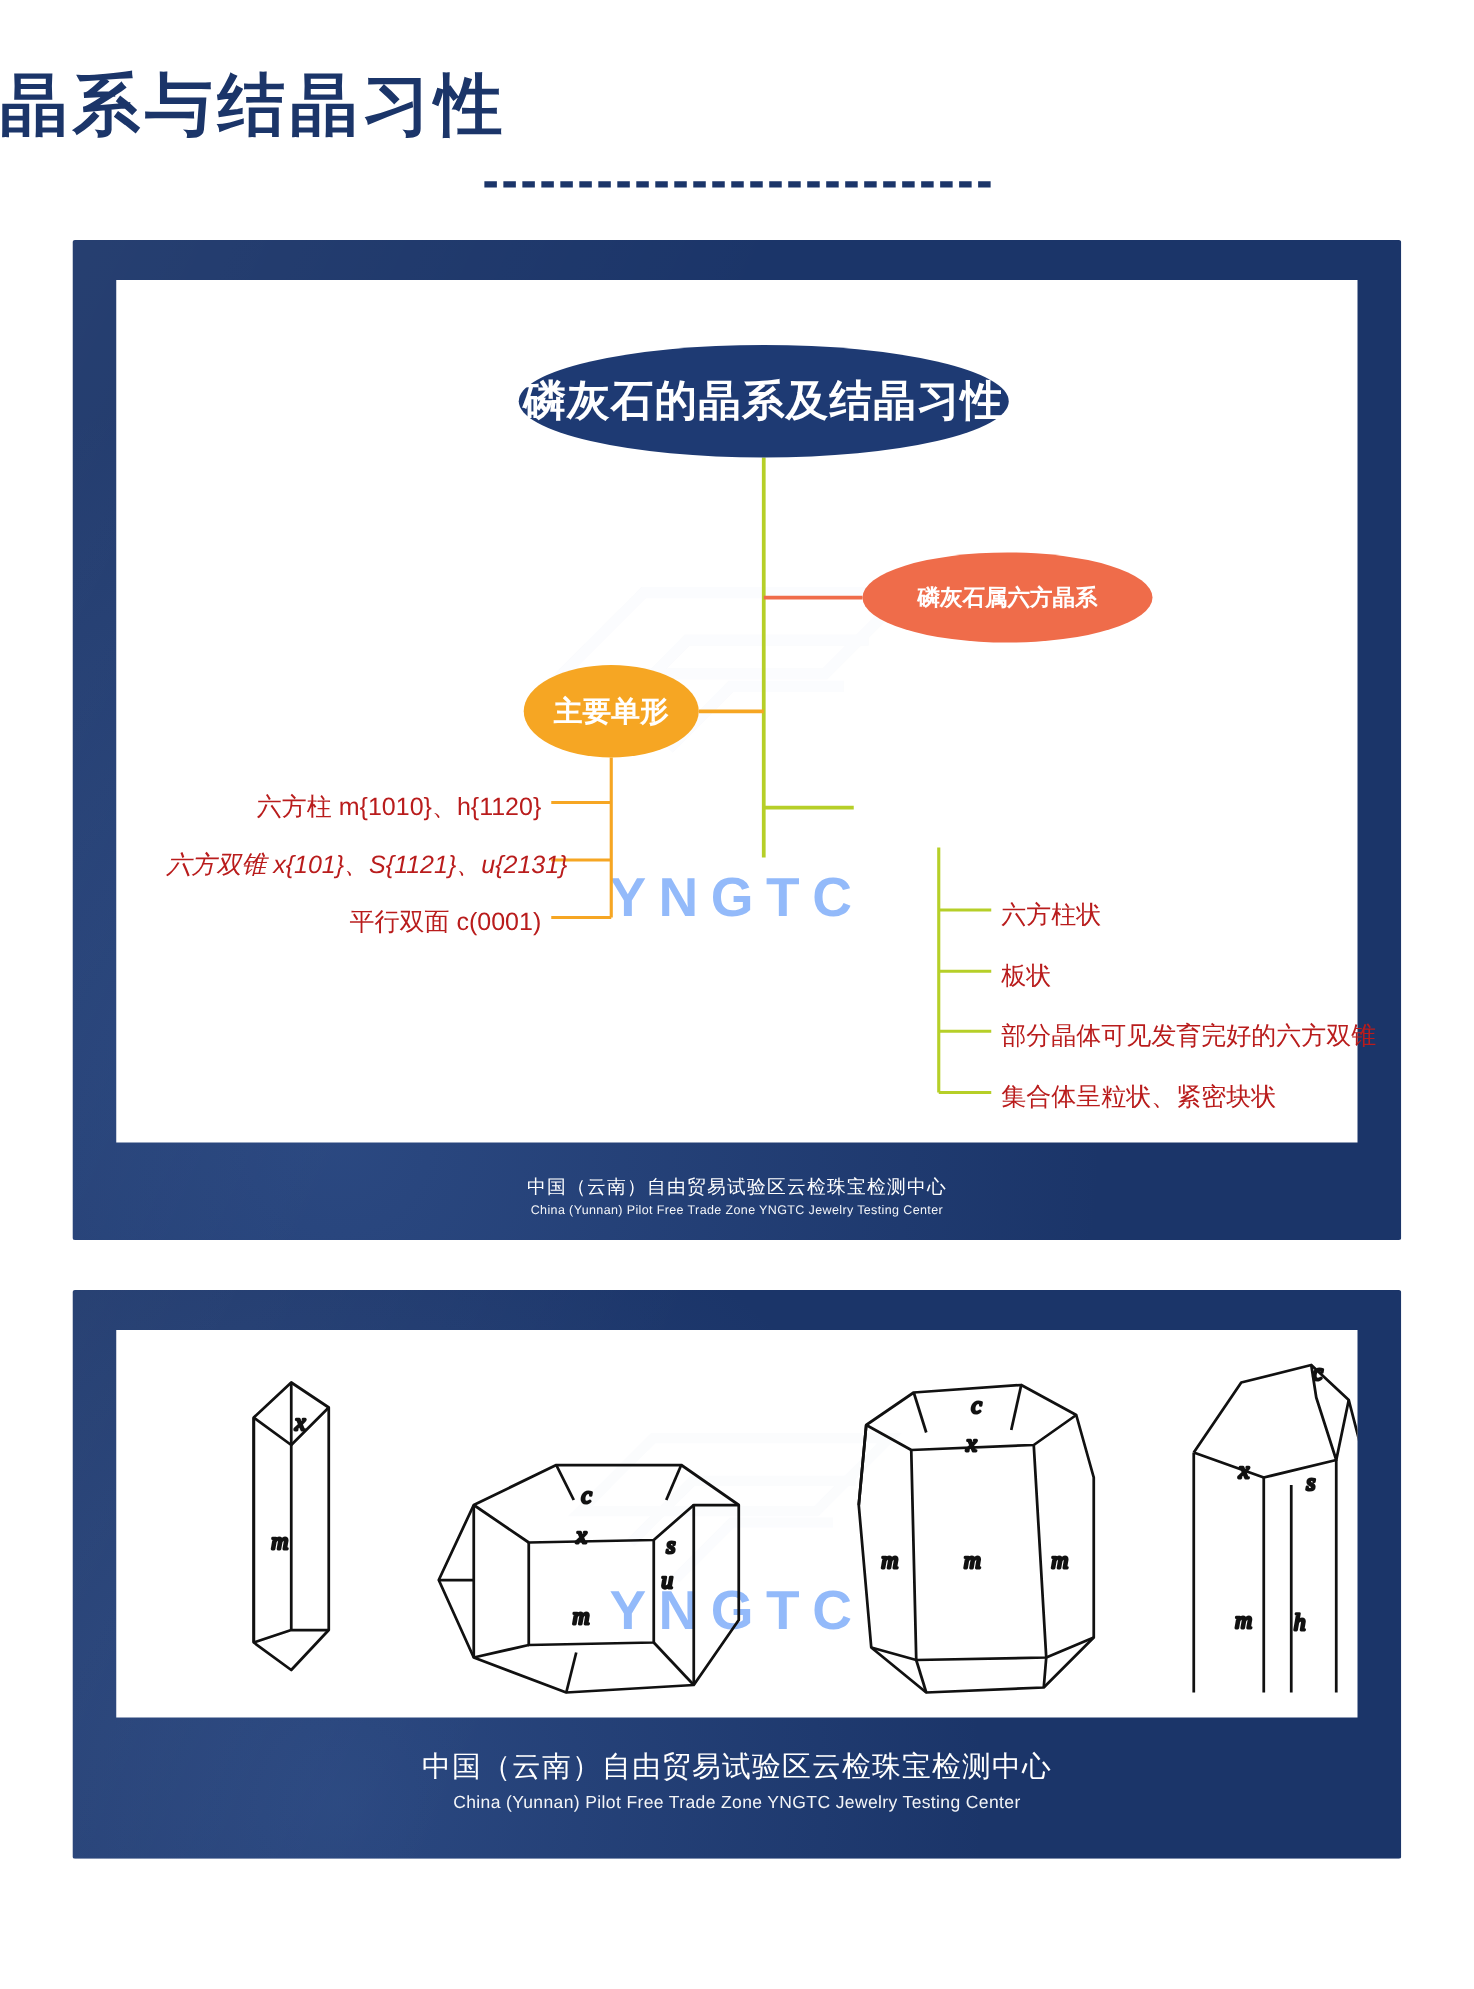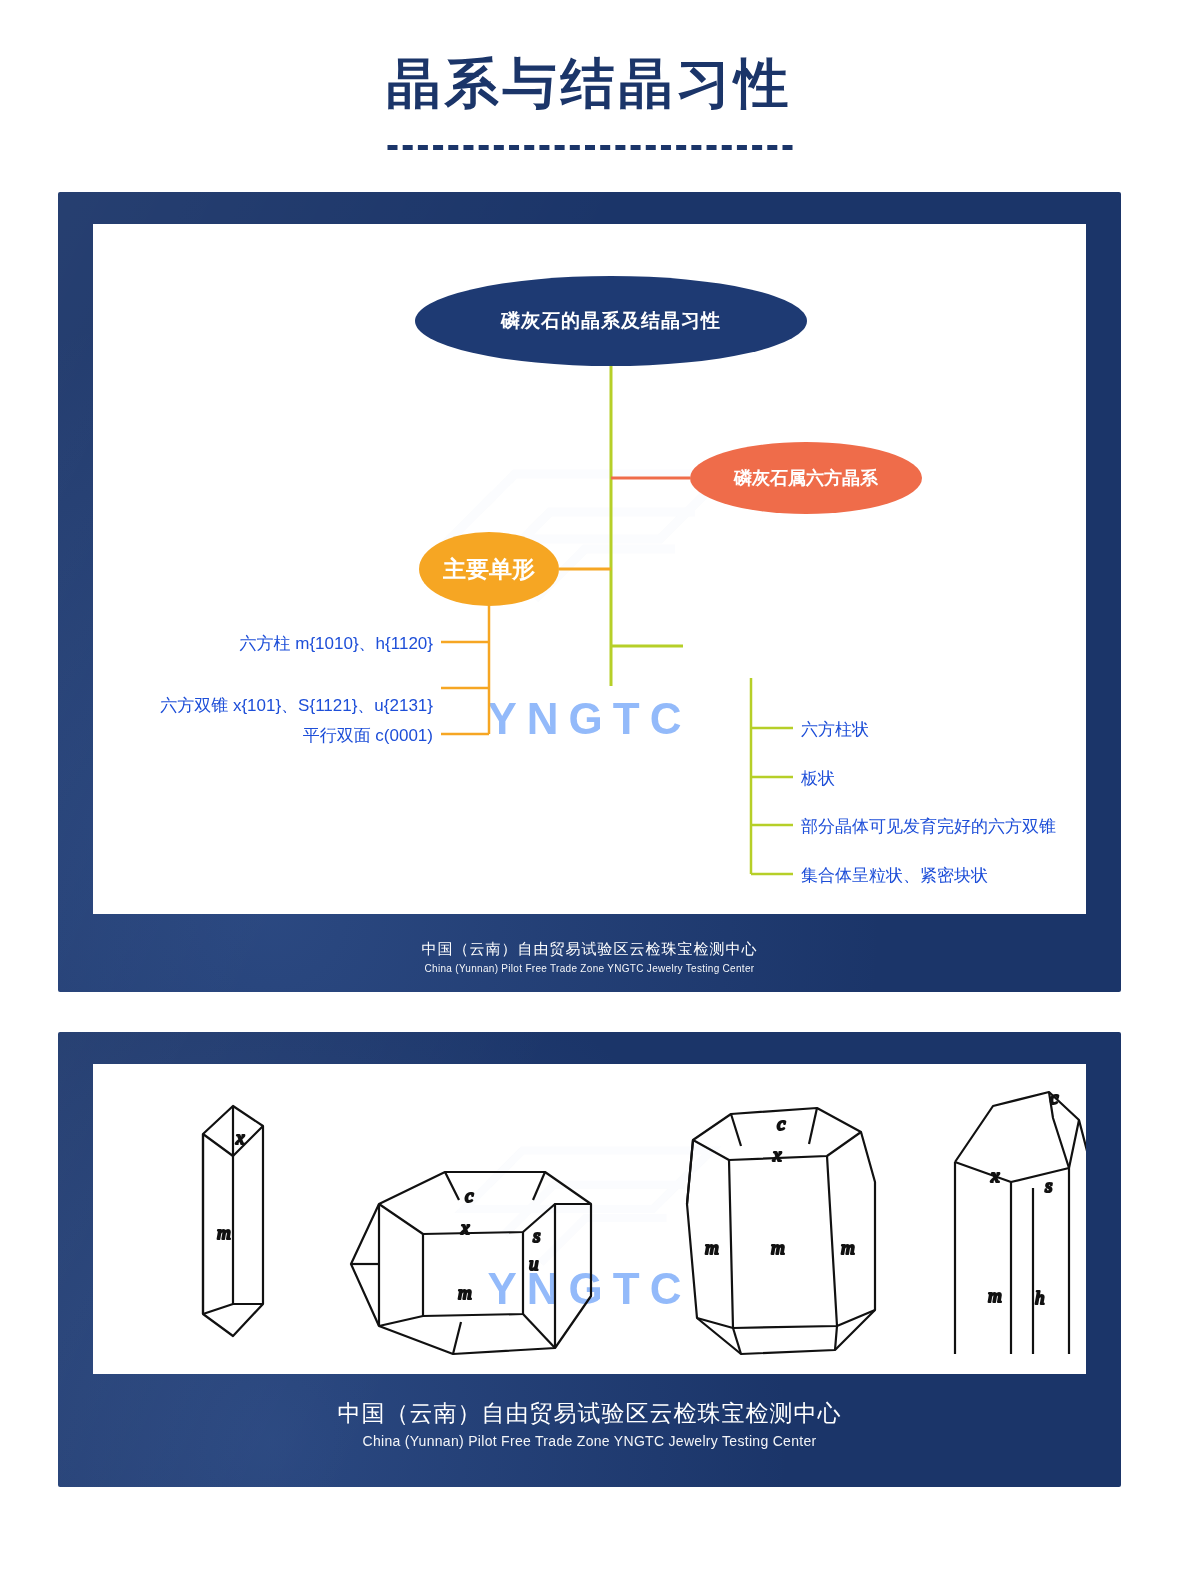--- a/index.html
+++ b/index.html
@@ -14,21 +14,21 @@
     font-family: "Liberation Sans", sans-serif;
     overflow: hidden;
   }
 
   
   .page-title {
     position: absolute;
     top: 48px;
     left: 0;
     width: 100%;
-    text-align: center;
+    text-align: left;
     font-size: 54px;
     font-weight: bold;
     letter-spacing: 4px;
     color: #1b3569;
   }
   .title-rule {
     position: absolute;
     top: 145px;
     left: 50%;
     transform: translateX(-50%);
@@ -115,43 +115,43 @@
     justify-content: center;
     border-radius: 50% / 50%;
     color: #ffffff;
     font-weight: bold;
     text-align: center;
     box-sizing: border-box;
   }
   #node-root {
     left: 322px; top: 52px; width: 392px; height: 90px;
     background: #1e3a73;
-    font-size: 19px;
+    font-size: 34px;
     letter-spacing: 1px;
   }
   #node-hex {
     left: 597px; top: 218px; width: 232px; height: 72px;
     background: #ef6c4a;
     font-size: 18px;
   }
   #node-forms {
     left: 326px; top: 308px; width: 140px; height: 74px;
     background: #f6a623;
     font-size: 23px;
   }
   #node-shape {
     left: 590px; top: 390px; width: 136px; height: 64px;
     background: #b6cf28;
     font-size: 21px;
   }
 
   .leaf {
     position: absolute;
-    font-size: 17px;
-    color: #1d4ed8;
+    font-size: 20px;
+    color: #b91c1c;
     white-space: nowrap;
   }
   .leaf.right { text-align: right; }
   .leaf.left { text-align: right; }
 
   svg.connectors {
     position: absolute;
     left: 0; top: 0;
     width: 993px;
     height: 690px;
@@ -218,21 +218,21 @@
         <path d="M658 553 L700 553" stroke="#b6cf28" stroke-width="2.5" fill="none"></path>
         <path d="M658 601 L700 601" stroke="#b6cf28" stroke-width="2.5" fill="none"></path>
         <path d="M658 650 L700 650" stroke="#b6cf28" stroke-width="2.5" fill="none"></path>
       </svg>
 
       <div class="node" id="node-root">磷灰石的晶系及结晶习性</div>
       <div class="node" id="node-hex">磷灰石属六方晶系</div>
       <div class="node" id="node-forms">主要单形</div>
 
       <div class="leaf left" style="left:40px; top:408px; width:300px;">六方柱 m{1010}、h{1120}</div>
-      <div class="leaf left" style="left:40px; top:470px; width:300px;">六方双锥 x{101}、S{1121}、u{2131}</div>
+      <div class="leaf left" style="left:40px; top:454px; width:300px;font-style:italic;">六方双锥 x{101}、S{1121}、u{2131}</div>
       <div class="leaf left" style="left:40px; top:500px; width:300px;">平行双面 c(0001)</div>
 
       <div class="leaf right" style="left:708px; top:494px;">六方柱状</div>
       <div class="leaf right" style="left:708px; top:543px;">板状</div>
       <div class="leaf right" style="left:708px; top:591px;font-family:Liberation Mono, monospace;">部分晶体可见发育完好的六方双锥</div>
       <div class="leaf right" style="left:708px; top:640px;">集合体呈粒状、紧密块状</div>
 
     </div>
   </div>
 

